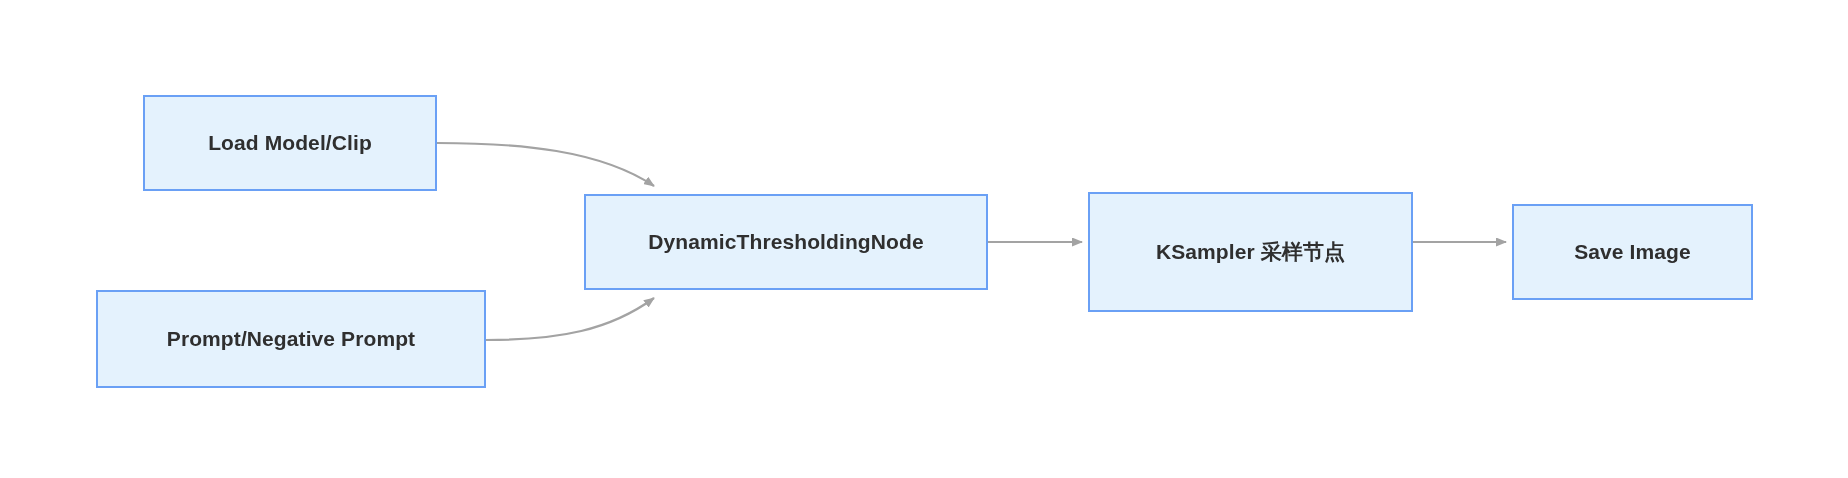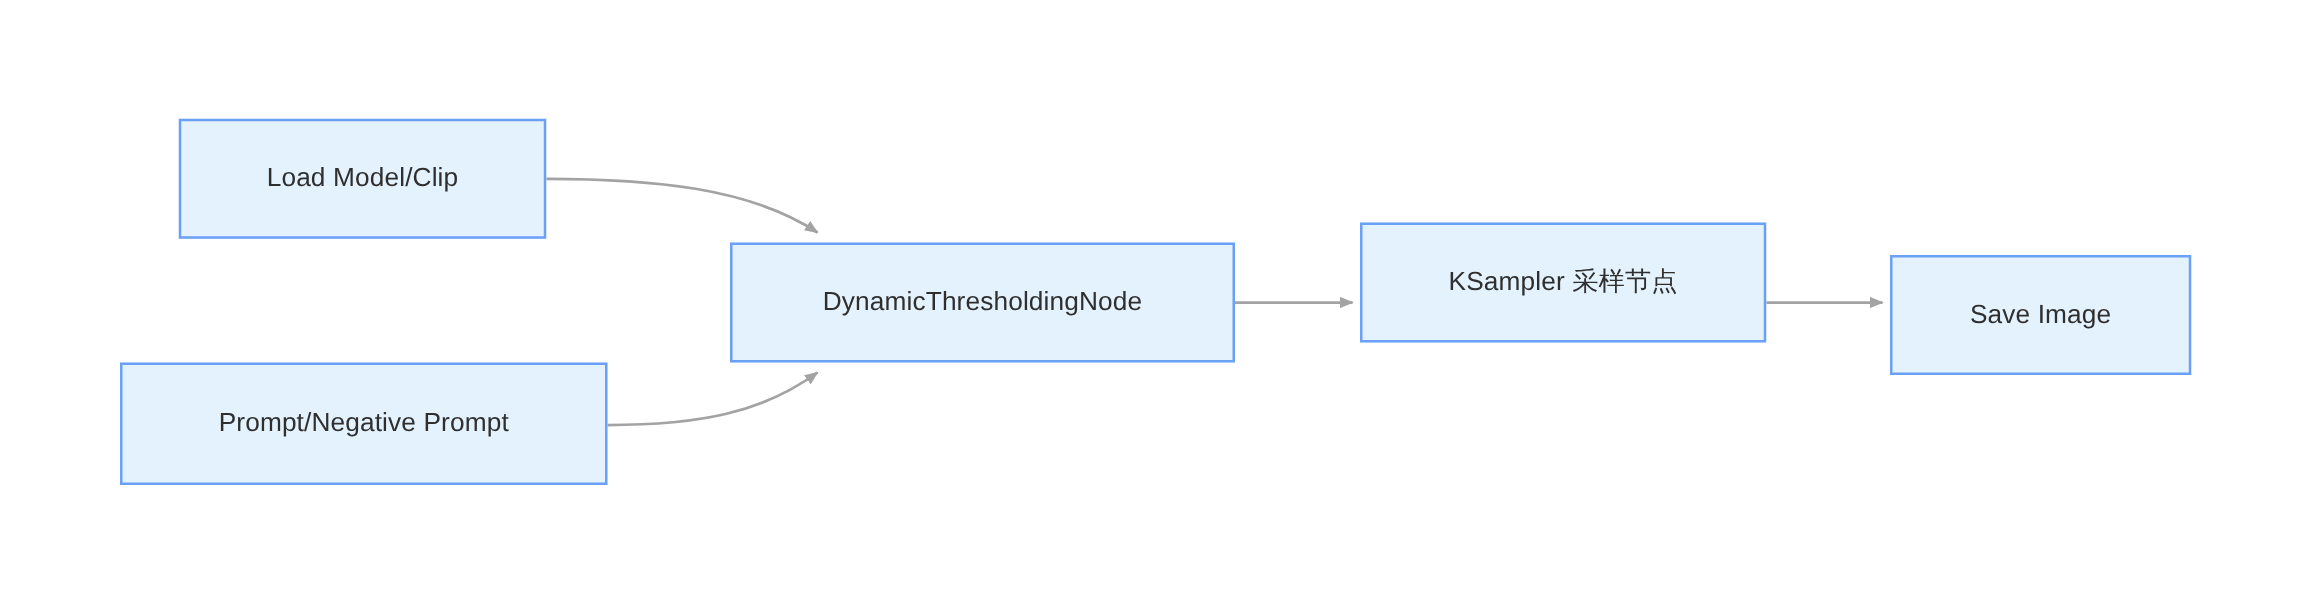--- a/index.html
+++ b/index.html
@@ -35,27 +35,27 @@
     align-items: center;
     justify-content: center;
     text-align: center;
   }
   .node-label {
     font-size: 21px;
     line-height: 1.25;
     color: #2f2f2f;
     letter-spacing: 0.1px;
     white-space: nowrap;
-    font-weight: 400;
+    font-weight: 700;
   }
   
   #node-load-model      { left: 143px; top: 95px;  width: 294px; height: 96px; }
   #node-prompt          { left: 96px;  top: 290px; width: 390px; height: 98px; }
   #node-dynamic-thresh  { left: 584px; top: 194px; width: 404px; height: 96px; }
-  #node-ksampler        { left: 1088px;top: 178px; width: 325px; height: 96px; }
+  #node-ksampler        { left: 1088px;top: 192px; width: 325px; height: 120px; }
   #node-save-image      { left: 1512px;top: 204px; width: 241px; height: 96px; }
 </style>
 </head>
 <body>
 
 <div id="diagram-canvas">
 
   <svg id="edge-layer" viewBox="0 0 1848 478" width="1848" height="478" xmlns="http://www.w3.org/2000/svg">
     <defs>
       <marker id="arrowhead" markerWidth="11" markerHeight="9" refX="10" refY="4.5" orient="auto" markerUnits="userSpaceOnUse">

